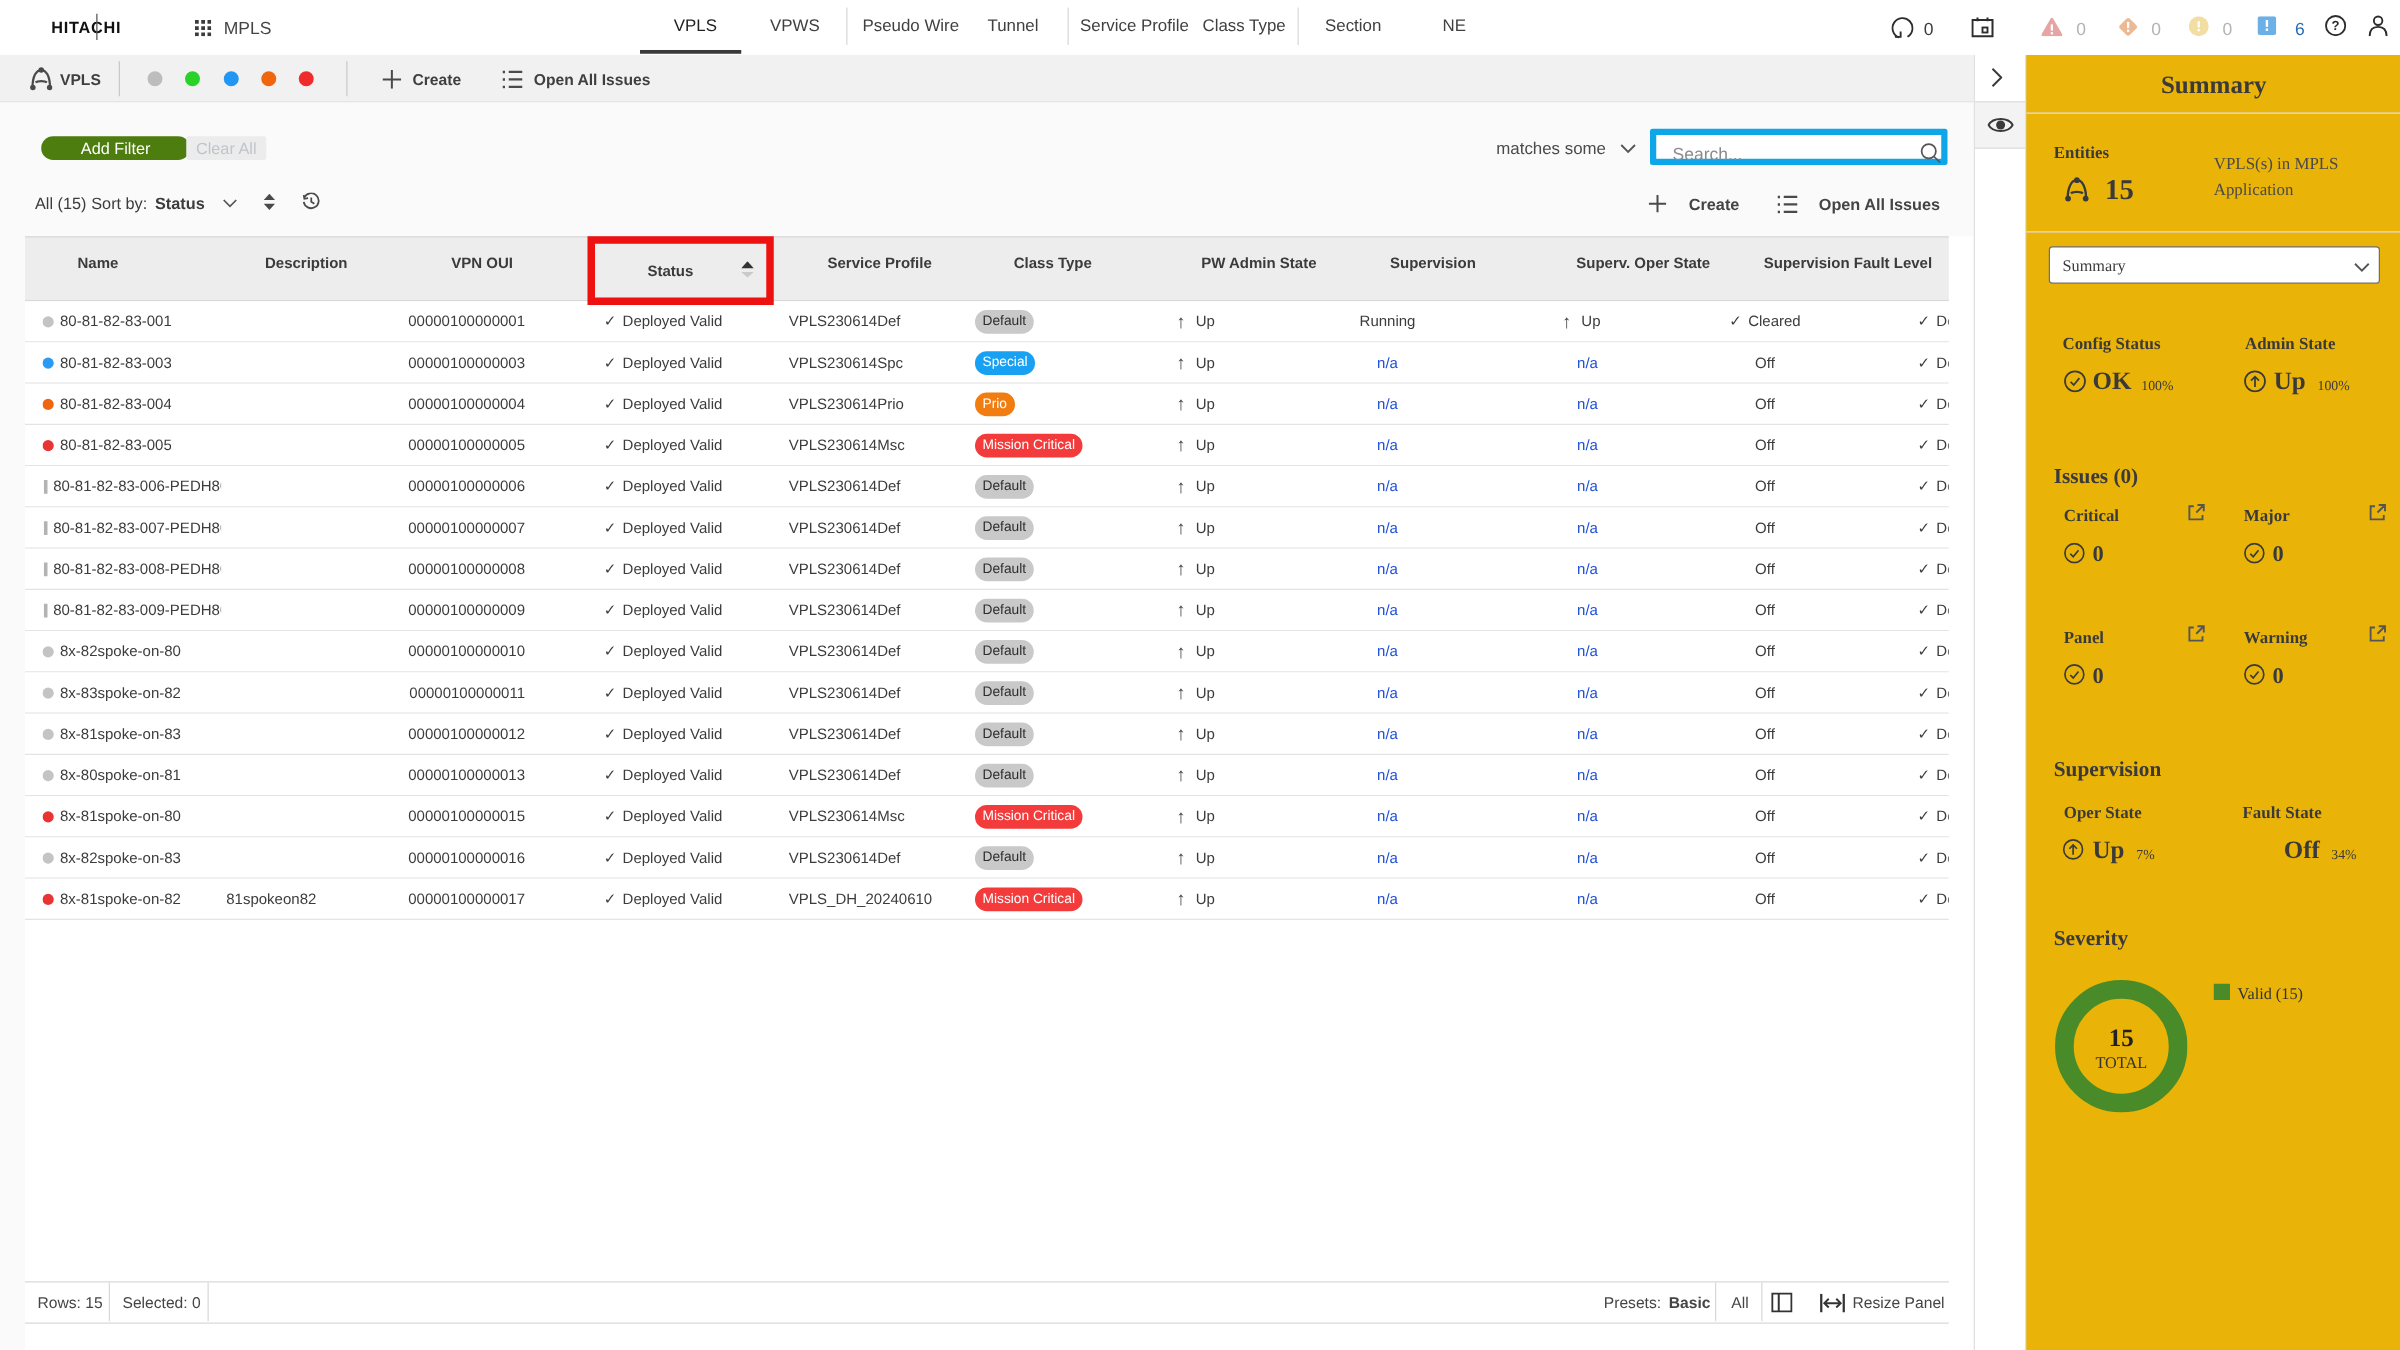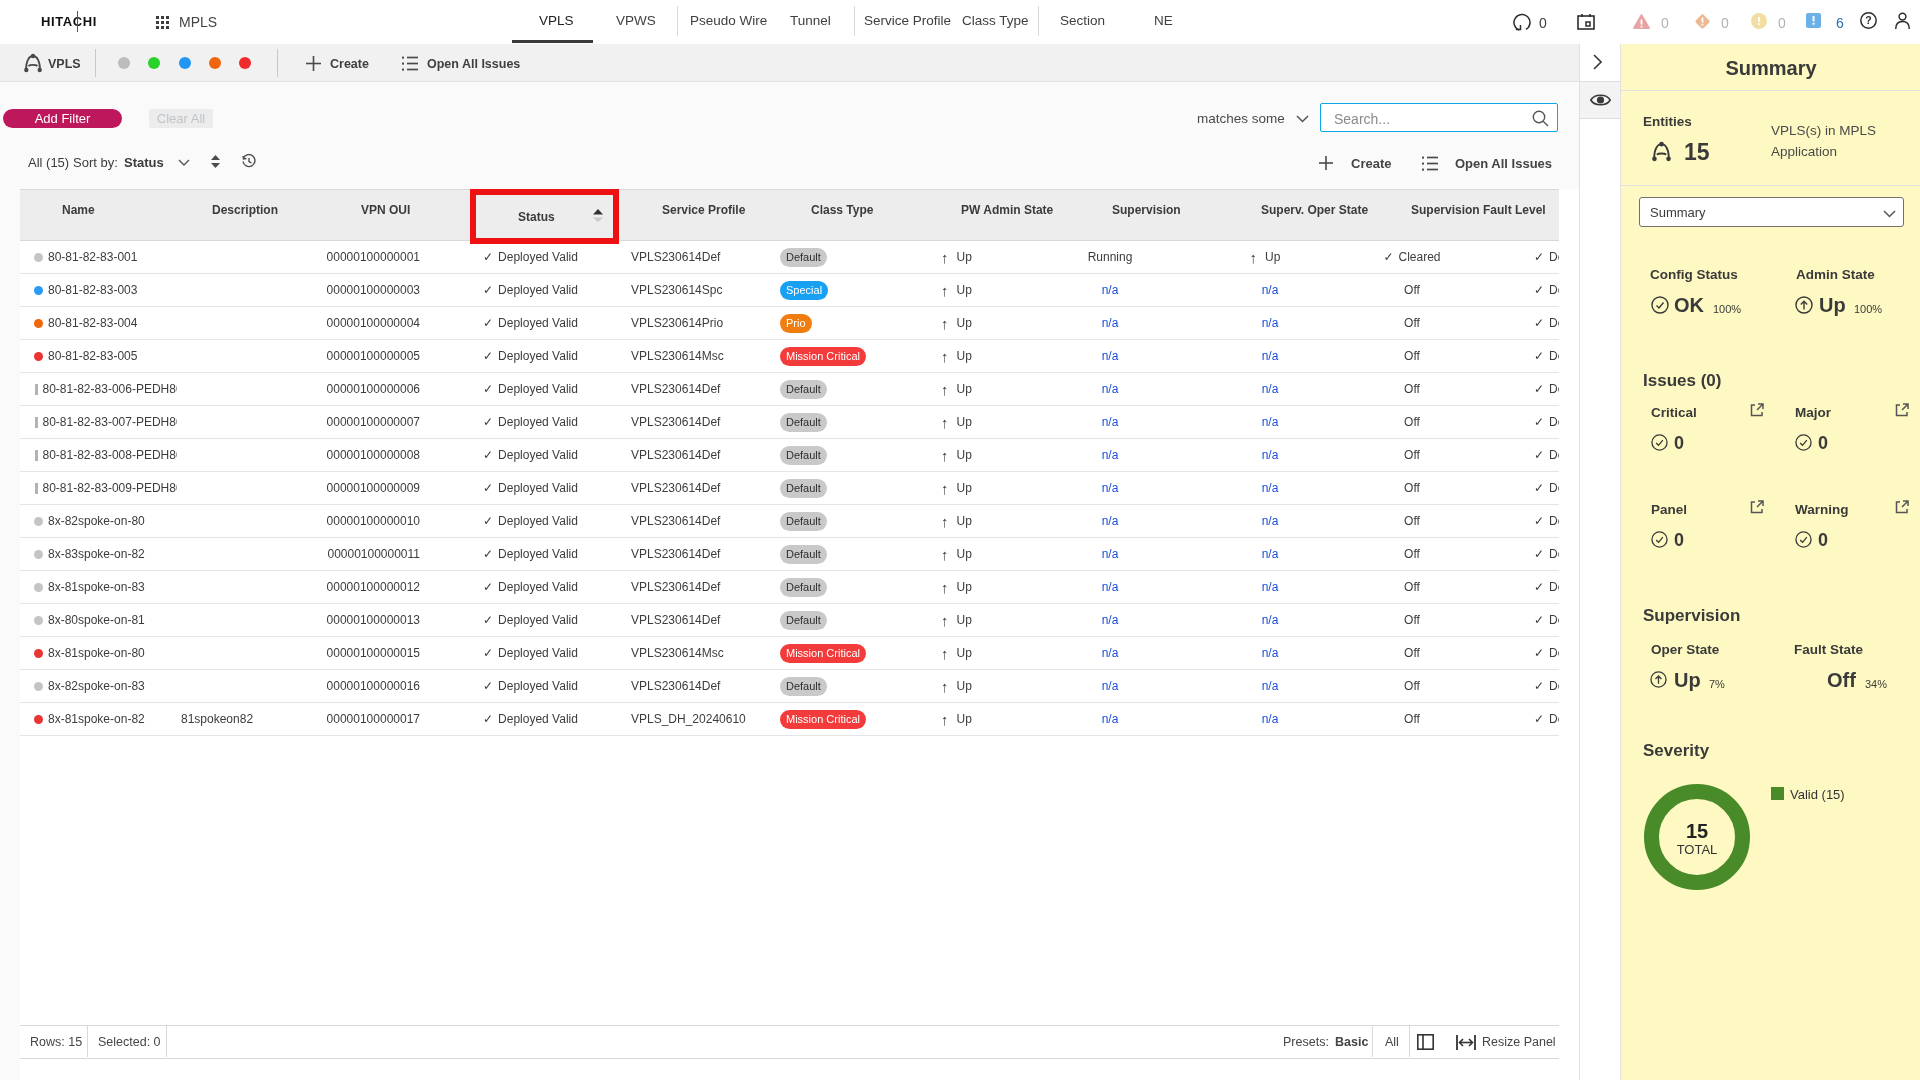--- a/index.html
+++ b/index.html
@@ -13,21 +13,21 @@
 .tabsep { position:absolute; top:6px; width:1px; height:30px; background:#d9d9d9; }
 #tab-underline { position:absolute; left:512px; top:40px; width:81px; height:3px; background:#3a3a3a; }
 .cnt { position:absolute; top:15px; font-size:14px; color:#b3b3b3; }
 #toolbar { position:absolute; left:0; top:44px; width:1920px; height:38px; background:#f1f1f1; border-bottom:1px solid #e2e2e2; }
 #toolbar .vsep { position:absolute; top:5px; width:1px; height:28px; background:#c9c9c9; }
 .tb-label { position:absolute; top:13px; font-size:12.5px; color:#3f3f3f; font-weight:bold; }
 .tdot { position:absolute; top:13px; width:12px; height:12px; border-radius:50%; }
 #content { position:absolute; left:0; top:82px; width:1579px; height:998px; background:#fafafa; }
 #tbody-bg { position:absolute; left:20px; top:159px; width:1539px; height:866px; background:#fff; }
 .pillbtn { position:absolute; top:27px; height:19px; border-radius:10px; font-size:13px; line-height:19px; text-align:center; }
-#searchbox { position:absolute; left:1320px; top:21px; width:238px; height:29px; background:#fff; border:1px solid #0ea5e9; border-radius:2px; }
+#searchbox { position:absolute; left:1320px; top:21px; width:238px; height:29px; background:#fff; border:5px solid #0ea5e9; border-radius:2px; }
 #searchbox .ph { position:absolute; left:13px; top:7px; font-size:14px; color:#8a8a8a; }
 #thead { position:absolute; left:20px; top:107px; width:1539px; height:52px; background:#ededed; border-top:1px solid #d8d8d8; border-bottom:1px solid #d8d8d8; overflow:hidden; }
 .hc { position:absolute; top:13px; font-size:12px; font-weight:bold; color:#3b3b3b; white-space:nowrap;padding-left:36px; }
 .trow { position:absolute; left:20px; width:1539px; height:33px; border-bottom:1px solid #e4e4e4; background:#fff; overflow:hidden; }
 .cell { position:absolute; top:0; height:32px; display:flex; align-items:center; font-size:12px; color:#3c3c3c; white-space:nowrap; overflow:hidden; }
 .ndot { width:9px; height:9px; border-radius:50%; margin-right:5px; flex:none; }
 .nbar { width:2.5px; height:11px; background:#b3b3b3; margin-right:5px; flex:none; }
 .nm { overflow:hidden; white-space:nowrap; }
 .chk { font-size:12px; margin-right:5px; color:#3c3c3c; }
 .uparr { font-size:15px; margin-right:8px; color:#444; }
@@ -36,21 +36,21 @@
 .p-default { background:#c9c9c9; color:#2e2e2e; }
 .p-special { background:#18a0f2; color:#fff; }
 .p-prio { background:#f17d10; color:#fff; }
 .p-msc { background:#f43b3b; color:#fff; }
 #redbox { position:absolute; left:470px; top:189px; width:149px; height:55px; border:6px solid #ee1111; z-index:50; }
 #botbar { position:absolute; left:20px; top:1025px; width:1539px; height:34px; background:#fff; border-top:1px solid #d9d9d9; border-bottom:1px solid #d9d9d9; }
 #botbar .t { position:absolute; top:9px; font-size:12.5px; color:#454545; }
 #botbar .vs { position:absolute; top:0; width:1px; height:31px; background:#d9d9d9; }
 #rail { position:absolute; left:1579px; top:44px; width:41px; height:1036px; background:#fff; border-left:1px solid #e0e0e0; }
 #eyecell { position:absolute; left:0px; top:37px; width:41px; height:38px; background:#f3f3f3; border-top:1px solid #ddd; border-bottom:1px solid #ddd; }
-#panel { position:absolute; left:1620px; top:44px; width:300px; height:1036px; background:#fef9c3; border-left:1px solid #e0e0e0; }
+#panel { position:absolute; left:1620px; top:44px; width:300px; height:1036px; background:#eab308; border-left:1px solid #e0e0e0;font-family:Liberation Serif, serif; }
 #panel .sect { position:absolute; font-size:17px; font-weight:bold; color:#3a3a3a; }
 #panel .lbl { position:absolute; font-size:13.5px; font-weight:bold; color:#3a3a3a; }
 #panel .big { position:absolute; font-size:20px; font-weight:bold; color:#3a3a3a; }
 #panel .mid { position:absolute; font-size:18px; font-weight:bold; color:#3a3a3a; }
 #panel .pct { position:absolute; font-size:11px; color:#3a3a3a; }
 .hr { position:absolute; left:0; width:300px; height:1px; background:#e0e0e0; }
 </style>
 </head>
 <body>
 <div id="topbar">
@@ -157,21 +157,21 @@
       <rect x="0" y="0.6" width="2" height="2"></rect>
         <rect x="0" y="6.6" width="2" height="2"></rect>
         <rect x="0" y="12.6" width="2" height="2"></rect>
     </g>
   </svg>
   <div class="tb-label" style="left:427px">Open All Issues</div>
 </div>
 <div id="content">
   <div id="tbody-bg"></div>
   <div class="abs" style="left:1559px;top:107px;width:20px;height:891px;background:#fff"></div>
-  <div class="pillbtn" style="left:3px;width:119px;background:#be185d;color:#fff;border-radius:9.5px">Add Filter</div>
+  <div class="pillbtn" style="left:33px;width:119px;background:#4d7c0f;color:#fff;border-radius:9.5px">Add Filter</div>
   <div class="pillbtn" style="left:149px;width:64px;background:#ececec;color:#bfc5cb;border-radius:2px">Clear All</div>
   <div class="abs" style="left:1197px;top:29px;font-size:13.5px;color:#4a4a4a">matches some</div>
   <svg class="abs" style="left:1296px;top:33px" width="13" height="8" viewBox="0 0 13 8">
     <path d="M1 1 L6.5 6.5 L12 1" fill="none" stroke="#555" stroke-width="1.5"></path>
   </svg>
   <div id="searchbox">
     <div class="ph">Search...</div>
     <svg class="abs" style="left:211px;top:6px" width="17" height="17" viewBox="0 0 17 17">
       <circle cx="7" cy="7" r="5.7" fill="none" stroke="#555" stroke-width="1.4"></circle>
       <line x1="11.2" y1="11.2" x2="16" y2="16" stroke="#555" stroke-width="1.4"></line>

